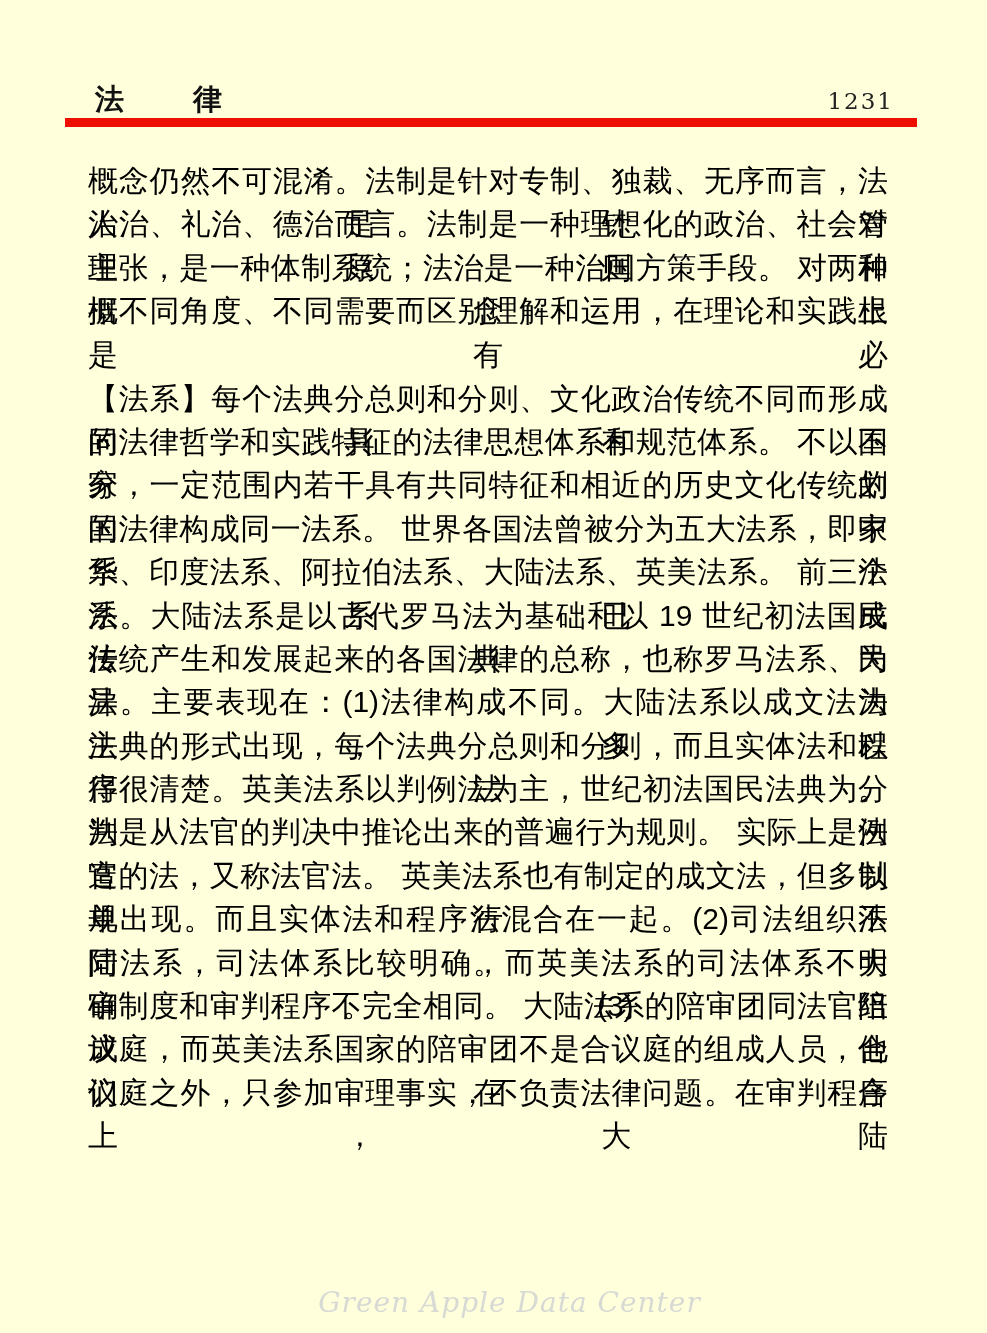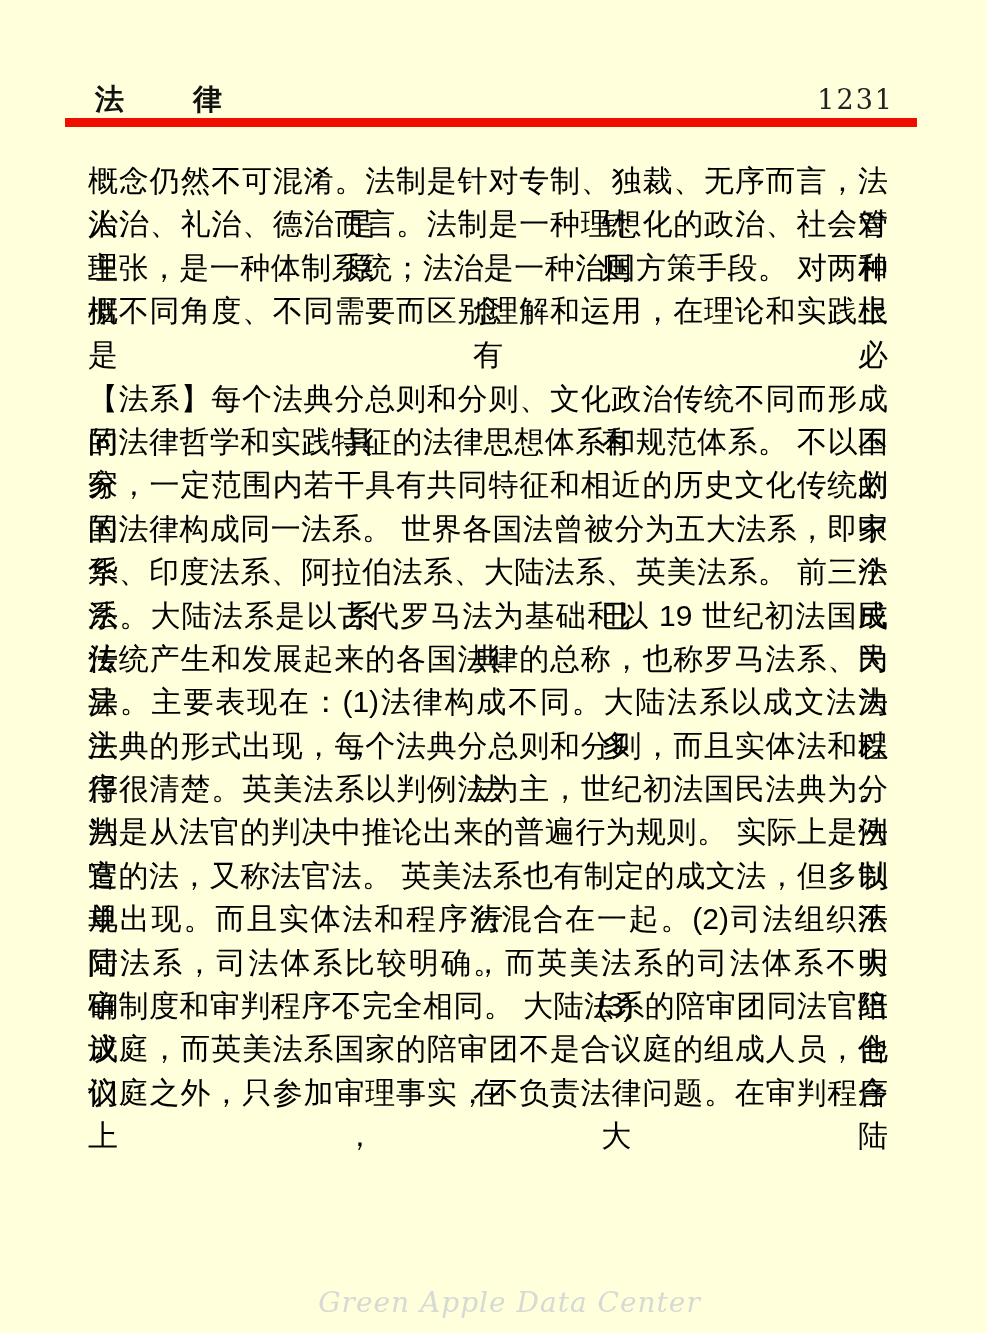--- a/index.html
+++ b/index.html
@@ -24,21 +24,21 @@
   }
   .section-title {
     display: flex;
     gap: 69px;
     font-size: 29px;
     font-weight: 600;
     color: #111;
   }
   .page-number {
     font-family: "DejaVu Serif", "Liberation Serif", serif;
-    font-size: 27px;
+    font-size: 23px;
     color: #222;
     letter-spacing: 2px;
   }
   .rule {
     position: absolute;
     top: 118px;
     left: 65px;
     width: 852px;
     height: 9px;
     background: #EE0F00;

